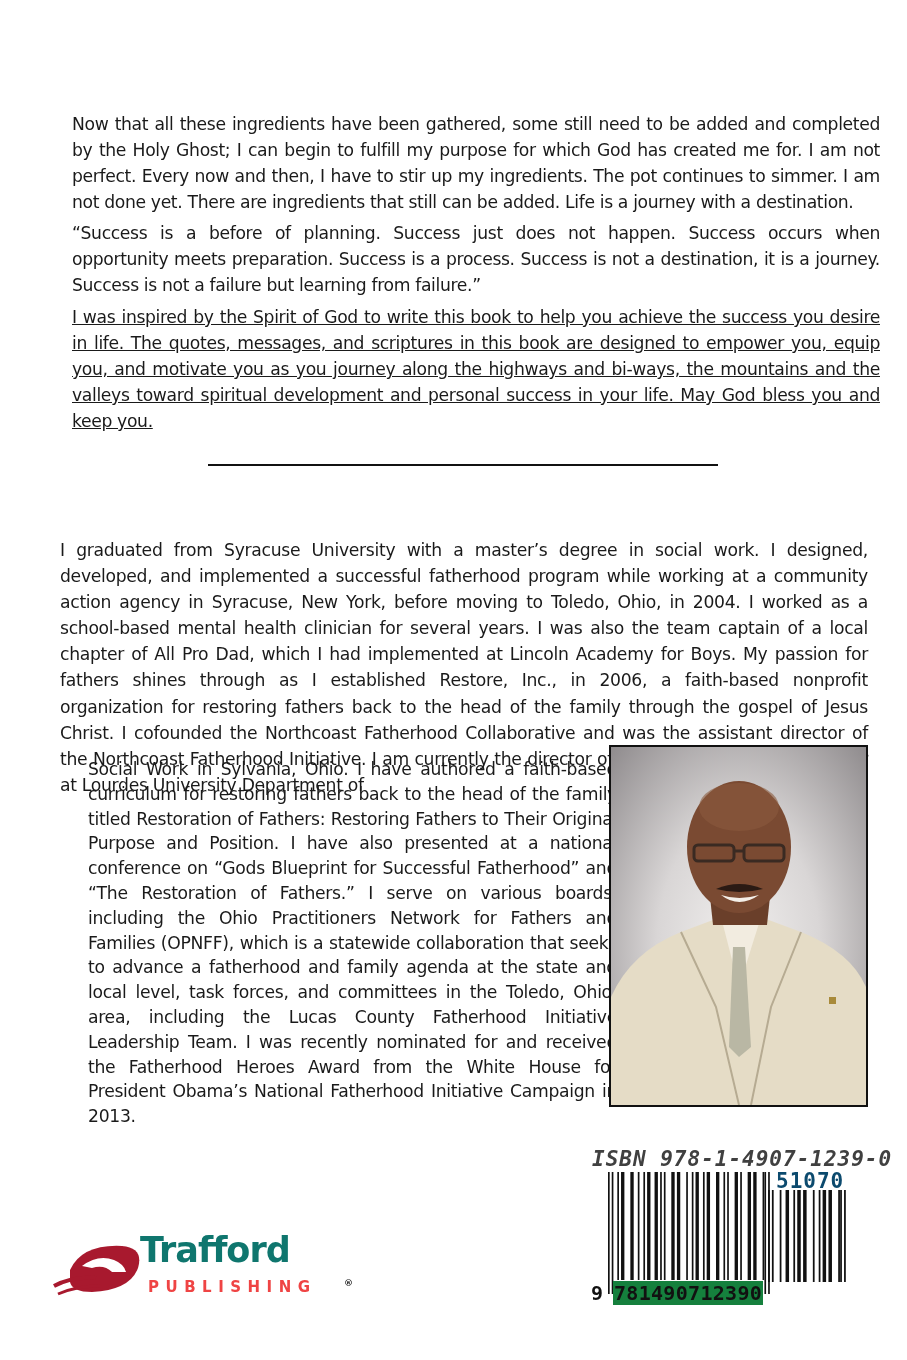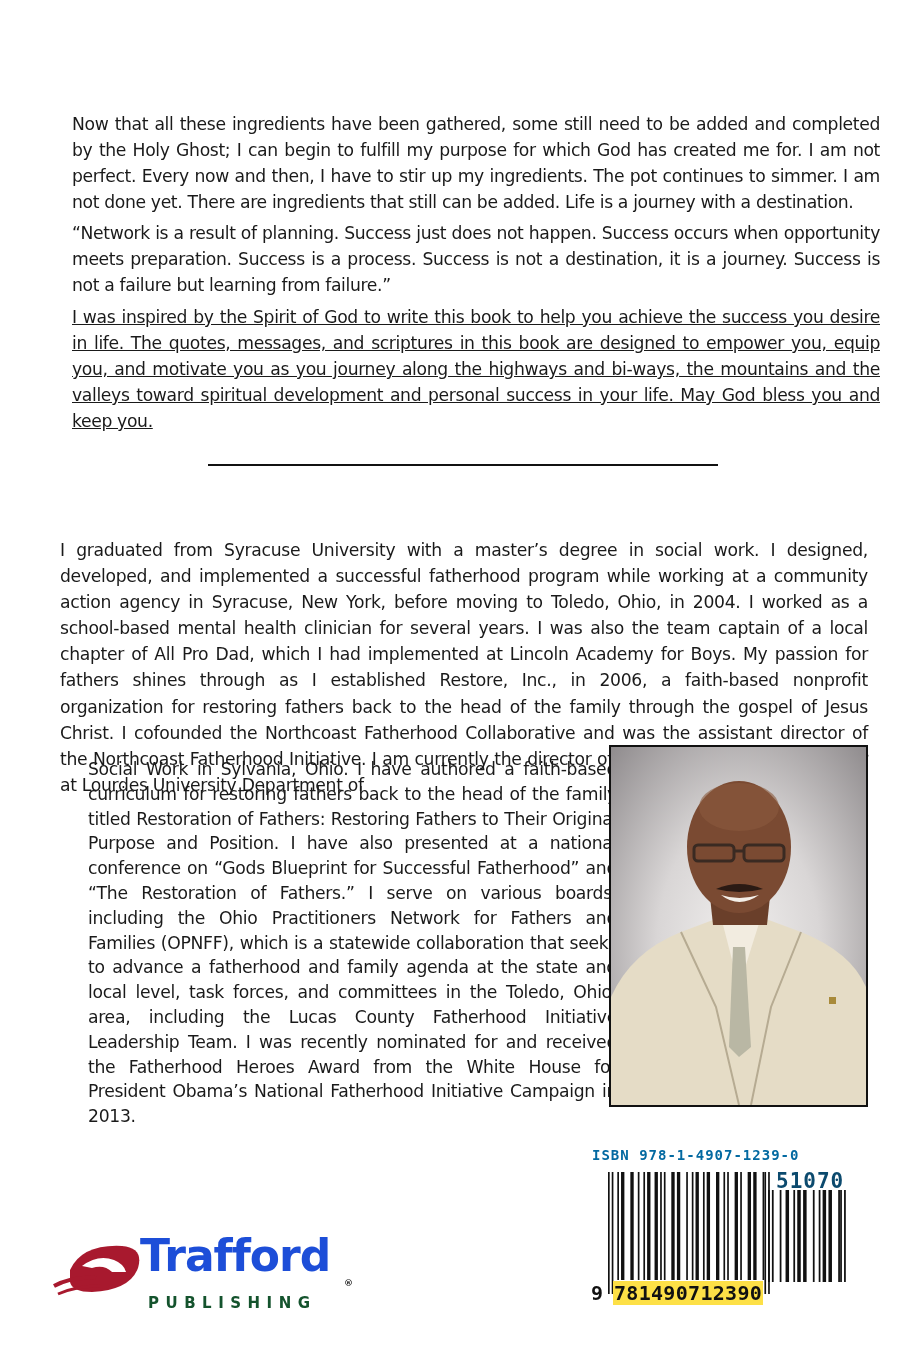--- a/index.html
+++ b/index.html
@@ -13,42 +13,42 @@
   .rule { position: absolute; left: 208px; top: 464px; width: 510px; height: 2px; background: #111; }
   #bio-top { position: absolute; left: 60px; top: 537px; width: 808px; font-size: 17.2px; line-height: 26.1px;
              text-align: justify; letter-spacing: -0.3px; margin: 0; }
   #bio-side { position: absolute; left: 76px; top: 745px; width: 529px; font-size: 17.2px; line-height: 24.8px;
               text-align: justify; letter-spacing: -0.3px; margin: 12px; }
   .photo { position: absolute; left: 609px; top: 745px; width: 259px; height: 362px; border: 2px solid #111;
            box-sizing: border-box; overflow: hidden;
            background: radial-gradient(ellipse at 50% 55%, #f1efee 0%, #d9d6d6 45%, #8f8b8d 100%); }
   .photo svg { width: 100%; height: 100%; display: block; }
   .isbn-text { position: absolute; left: 592px; top: 1147px; font-family: "DejaVu Sans Mono", monospace;
-               font-size: 14px; letter-spacing: 1px; color: #0369a1; font-weight: bold; }
+               font-size: 21px; letter-spacing: 1px; color: #404040; font-weight: bold; font-style: italic; }
   .price-text { position: absolute; left: 776px; top: 1169px; font-family: "DejaVu Sans Mono", monospace;
                 font-size: 21px; letter-spacing: 1px; color: #0c4a6e; font-weight: bold; }
   .barcode-main { position: absolute; left: 608px; top: 1172px; width: 162px; height: 122px; }
   .barcode-addon { position: absolute; left: 768px; top: 1190px; width: 78px; height: 92px; }
   .ean-first { position: absolute; left: 591px; top: 1281px; font-family: "DejaVu Sans Mono", monospace;
                font-size: 20px; font-weight: bold; color: #111; }
   .ean-digits { position: absolute; left: 613px; top: 1281px; font-family: "DejaVu Sans Mono", monospace;
-                font-size: 20px; font-weight: bold; color: #111; letter-spacing: 0.3px; background: #fde047; padding: 0 1px; }
+                font-size: 20px; font-weight: bold; color: #111; letter-spacing: 0.3px; background: #15803d; padding: 0 1px; }
   .logo { position: absolute; left: 52px; top: 1238px; width: 310px; height: 66px; }
   .logo-mark { position: absolute; left: 0; top: 4px; width: 92px; height: 58px; }
   .logo-word { position: absolute; left: 88px; top: -8px; font-family: "DejaVu Sans", sans-serif; font-weight: bold;
-               font-size: 44px; letter-spacing: -1px; color: #1d4ed8; }
-  .logo-sub { position: absolute; left: 96px; top: 56px; font-family: "DejaVu Sans", sans-serif; font-weight: bold;
-              font-size: 15px; letter-spacing: 6.5px; color: #14532d; }
+               font-size: 35px; letter-spacing: -1px; color: #0f766e; }
+  .logo-sub { position: absolute; left: 96px; top: 40px; font-family: "DejaVu Sans", sans-serif; font-weight: bold;
+              font-size: 15px; letter-spacing: 6.5px; color: #ef4444; }
   .logo-reg { position: absolute; left: 292px; top: 40px; font-size: 9px; font-weight: bold; color: #111; }
 </style>
 </head>
 <body>
 
 <p class="para" id="p1">Now that all these ingredients have been gathered, some still need to be added and completed by the Holy Ghost; I can begin to fulfill my purpose for which God has created me for. I am not perfect. Every now and then, I have to stir up my ingredients. The pot continues to simmer. I am not done yet. There are ingredients that still can be added. Life is a journey with a destination.</p>
-<p class="para" id="p2">“Network is a result of planning. Success just does not happen. Success occurs when opportunity meets preparation. Success is a process. Success is not a destination, it is a journey. Success is not a failure but learning from failure.”</p>
+<p class="para" id="p2">“Success is a before of planning. Success just does not happen. Success occurs when opportunity meets preparation. Success is a process. Success is not a destination, it is a journey. Success is not a failure but learning from failure.”</p>
 <p class="para" id="p3">I was inspired by the Spirit of God to write this book to help you achieve the success you desire in life. The quotes, messages, and scriptures in this book are designed to empower you, equip you, and motivate you as you journey along the highways and bi-ways, the mountains and the valleys toward spiritual development and personal success in your life. May God bless you and keep you.</p>
 
 <div class="rule"></div>
 
 <p id="bio-top">I graduated from Syracuse University with a master’s degree in social work. I designed, developed, and implemented a successful fatherhood program while working at a community action agency in Syracuse, New York, before moving to Toledo, Ohio, in 2004. I worked as a school-based mental health clinician for several years. I was also the team captain of a local chapter of All Pro Dad, which I had implemented at Lincoln Academy for Boys. My passion for fathers shines through as I established Restore, Inc., in 2006, a faith-based nonprofit organization for restoring fathers back to the head of the family through the gospel of Jesus Christ. I cofounded the Northcoast Fatherhood Collaborative and was the assistant director of the Northcoast Fatherhood Initiative. I am currently the director of Field Education and instructor at Lourdes University Department of</p>
 <p id="bio-side">Social Work in Sylvania, Ohio. I have authored a faith-based curriculum for restoring fathers back to the head of the family titled Restoration of Fathers: Restoring Fathers to Their Original Purpose and Position. I have also presented at a national conference on “Gods Blueprint for Successful Fatherhood” and “The Restoration of Fathers.” I serve on various boards, including the Ohio Practitioners Network for Fathers and Families (OPNFF), which is a statewide collaboration that seeks to advance a fatherhood and family agenda at the state and local level, task forces, and committees in the Toledo, Ohio, area, including the Lucas County Fatherhood Initiative Leadership Team. I was recently nominated for and received the Fatherhood Heroes Award from the White House for President Obama’s National Fatherhood Initiative Campaign in 2013.</p>
 
 <div class="photo" title="Author portrait: smiling man in cream suit with glasses">
   <svg viewBox="0 0 255 358" preserveAspectRatio="none">
 

